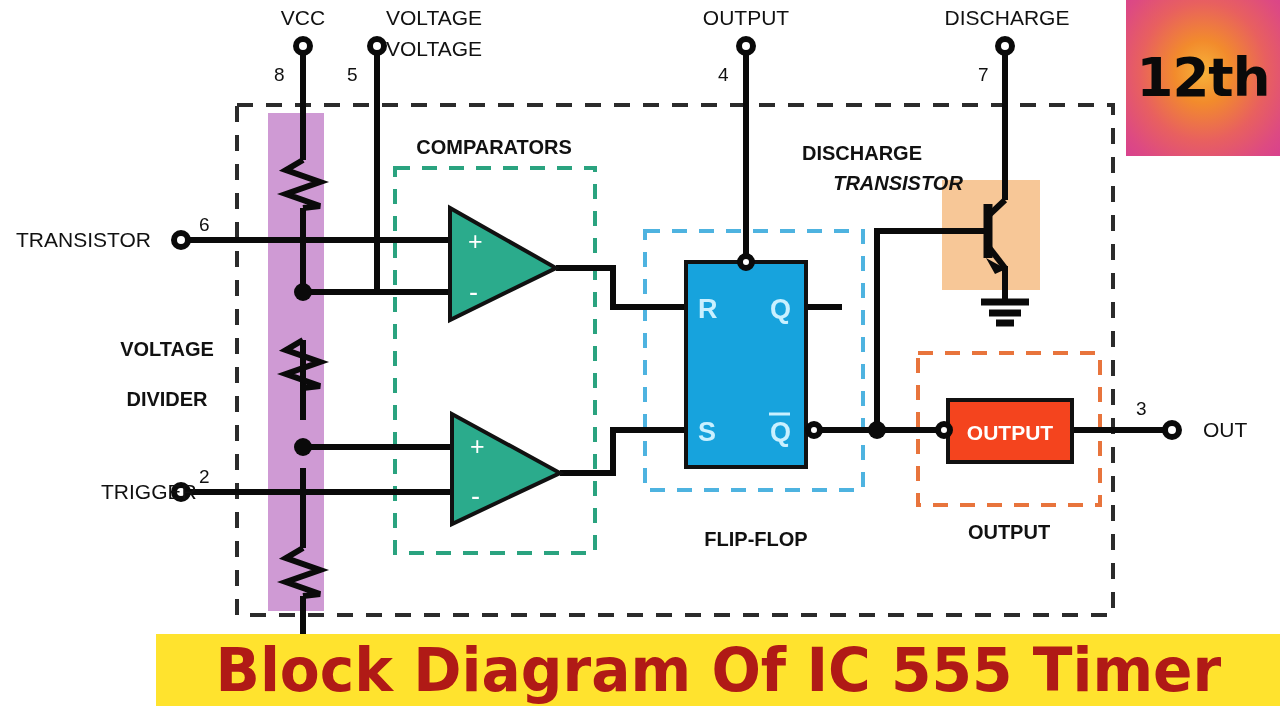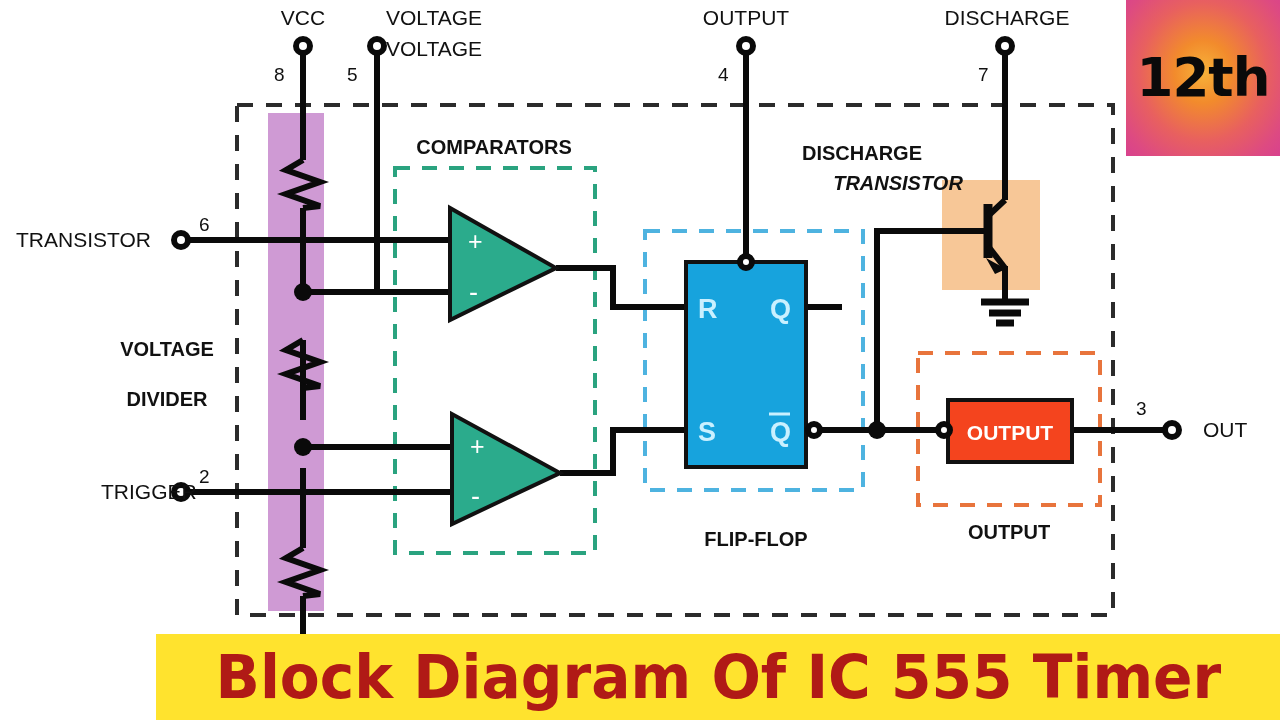--- a/index.html
+++ b/index.html
@@ -20,21 +20,21 @@
     line-height:0.94;
   }
   #badge .bl{
     font-family:"DejaVu Sans","Liberation Sans",sans-serif;
     font-weight:bold;font-size:53px;color:#0a0a0a;letter-spacing:-1px;
     text-align:center;display:block;
   }
 
   
   #banner{
-    position:absolute;left:156px;top:634px;width:1124px;height:86px;
+    position:absolute;left:156px;top:634px;width:1124px;height:72px;
     background:#ffe32e;display:flex;align-items:center;justify-content:center;
   }
   #banner .ttl{
     font-family:"DejaVu Sans","Liberation Sans",sans-serif;
     font-weight:bold;font-size:60px;color:#b01a16;
     letter-spacing:0px;white-space:nowrap;
     transform:scaleX(0.97);
   }
 
   

